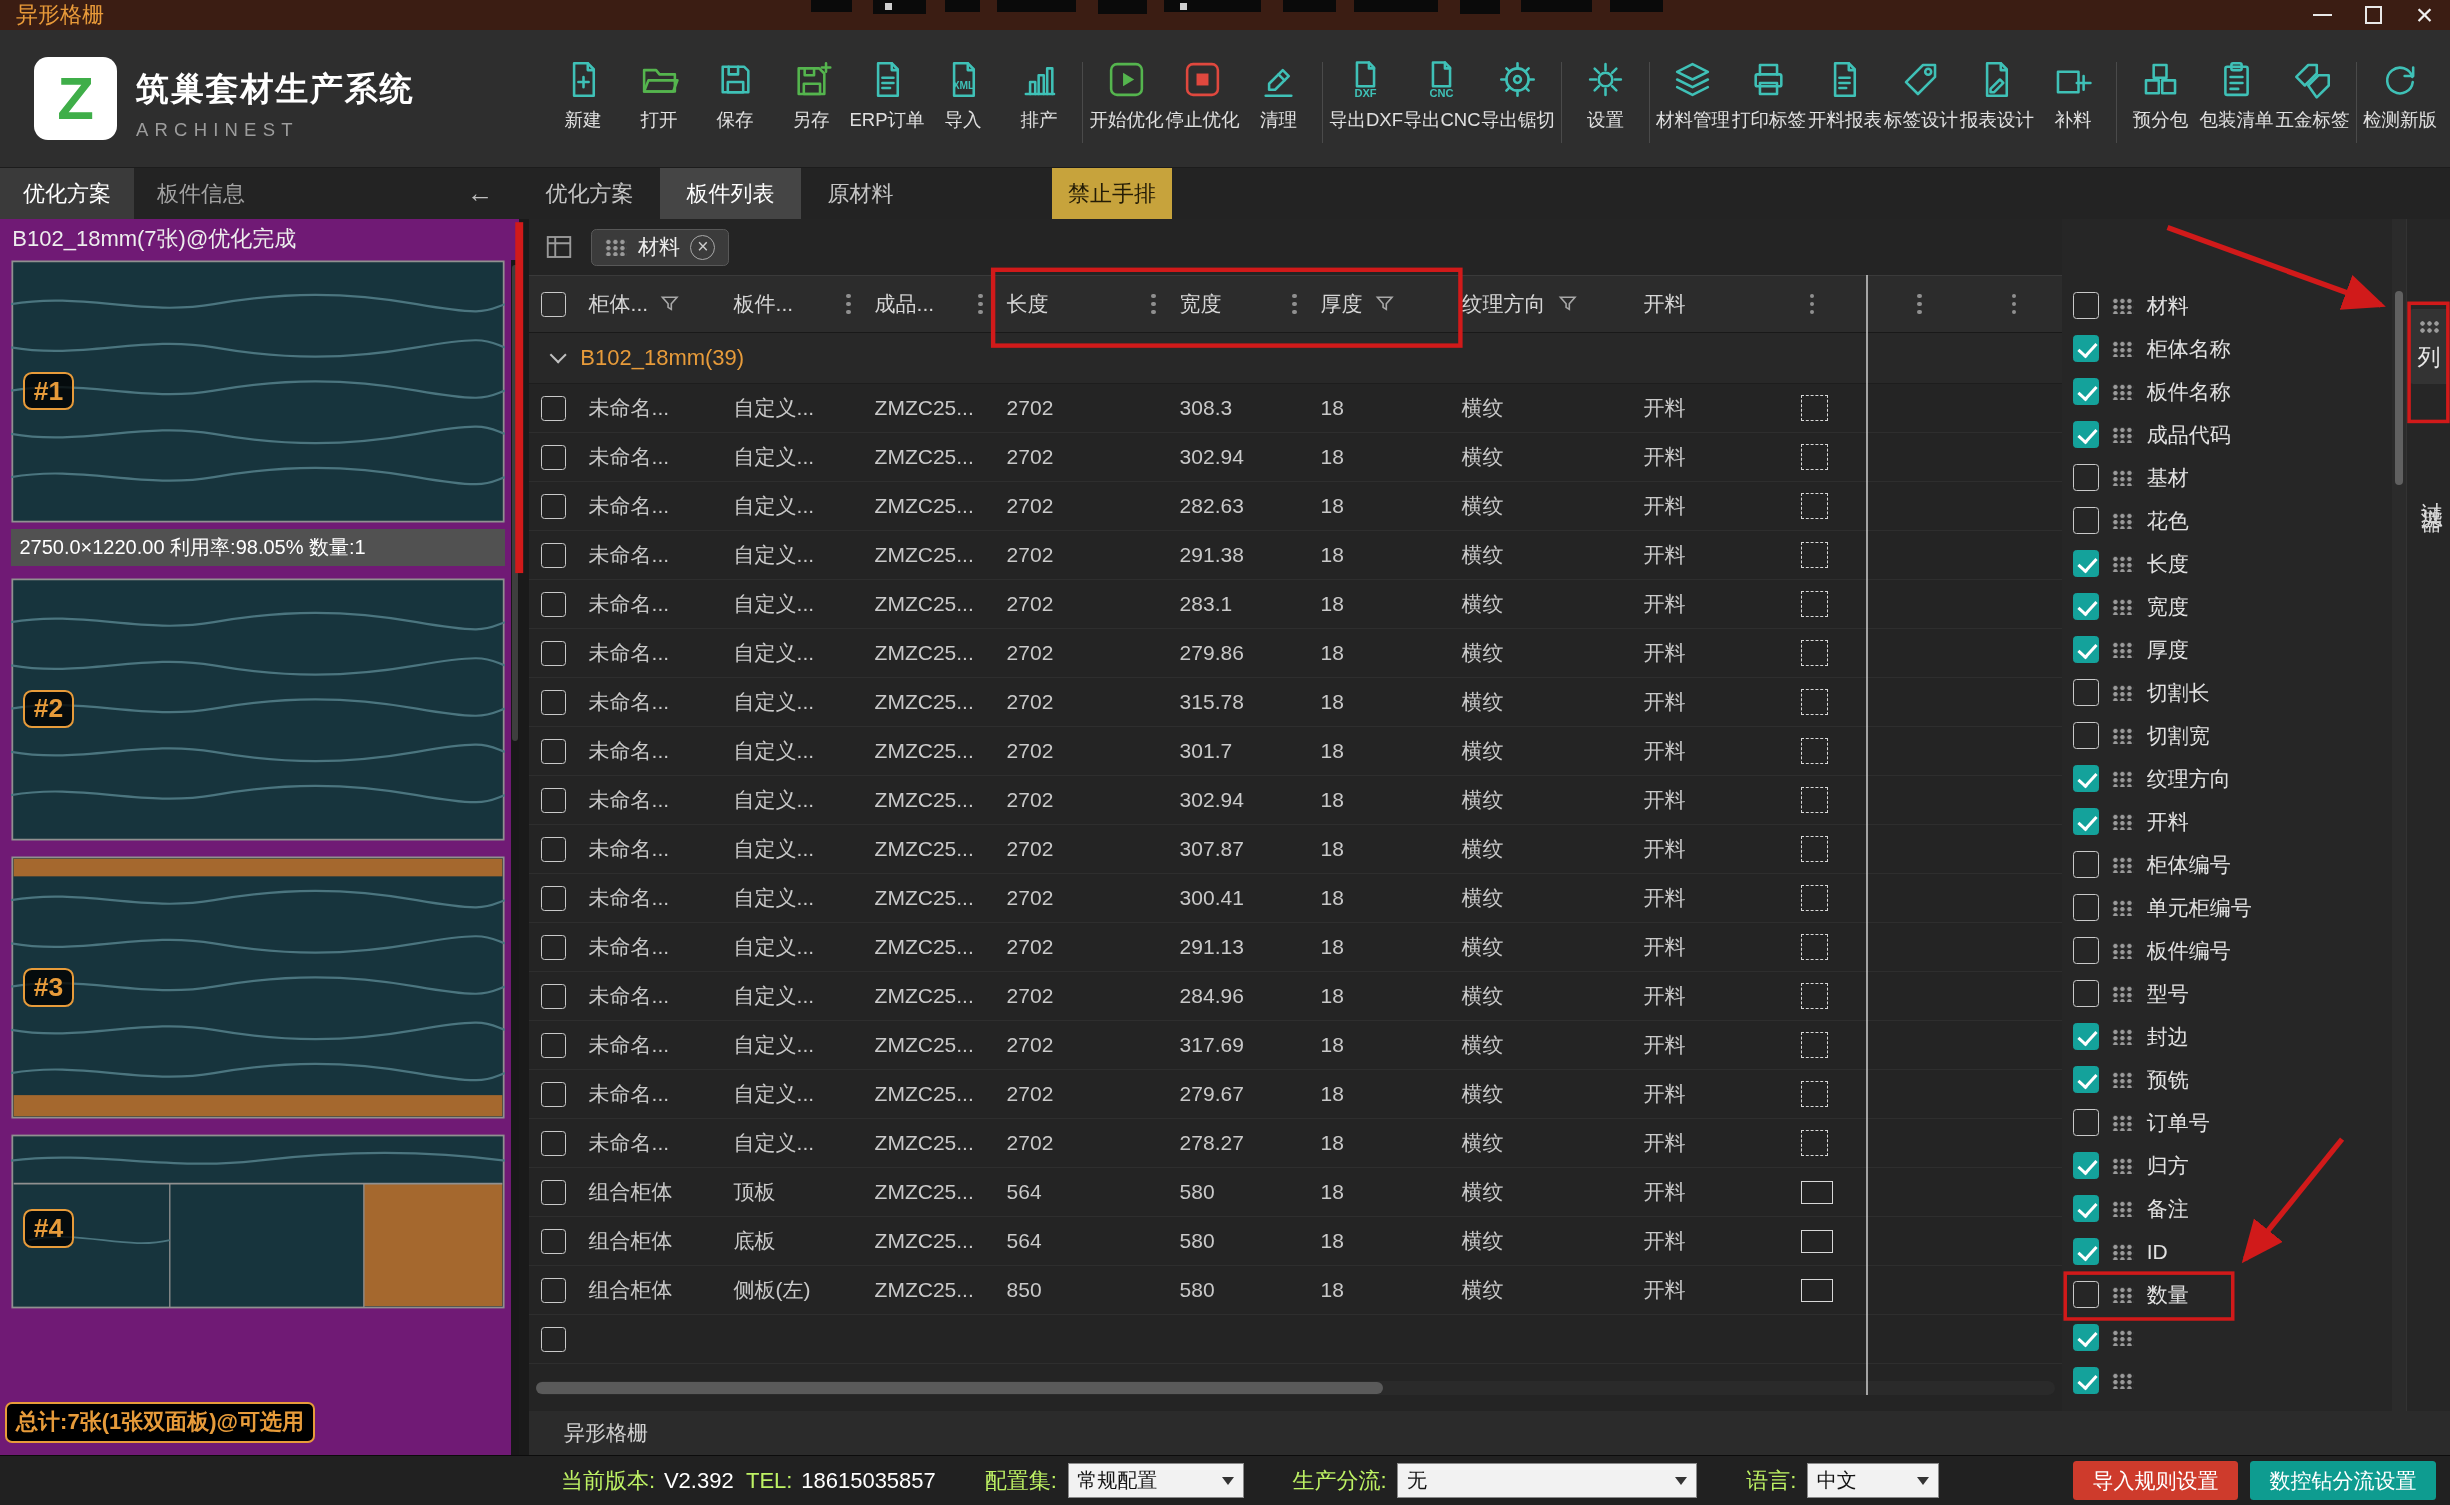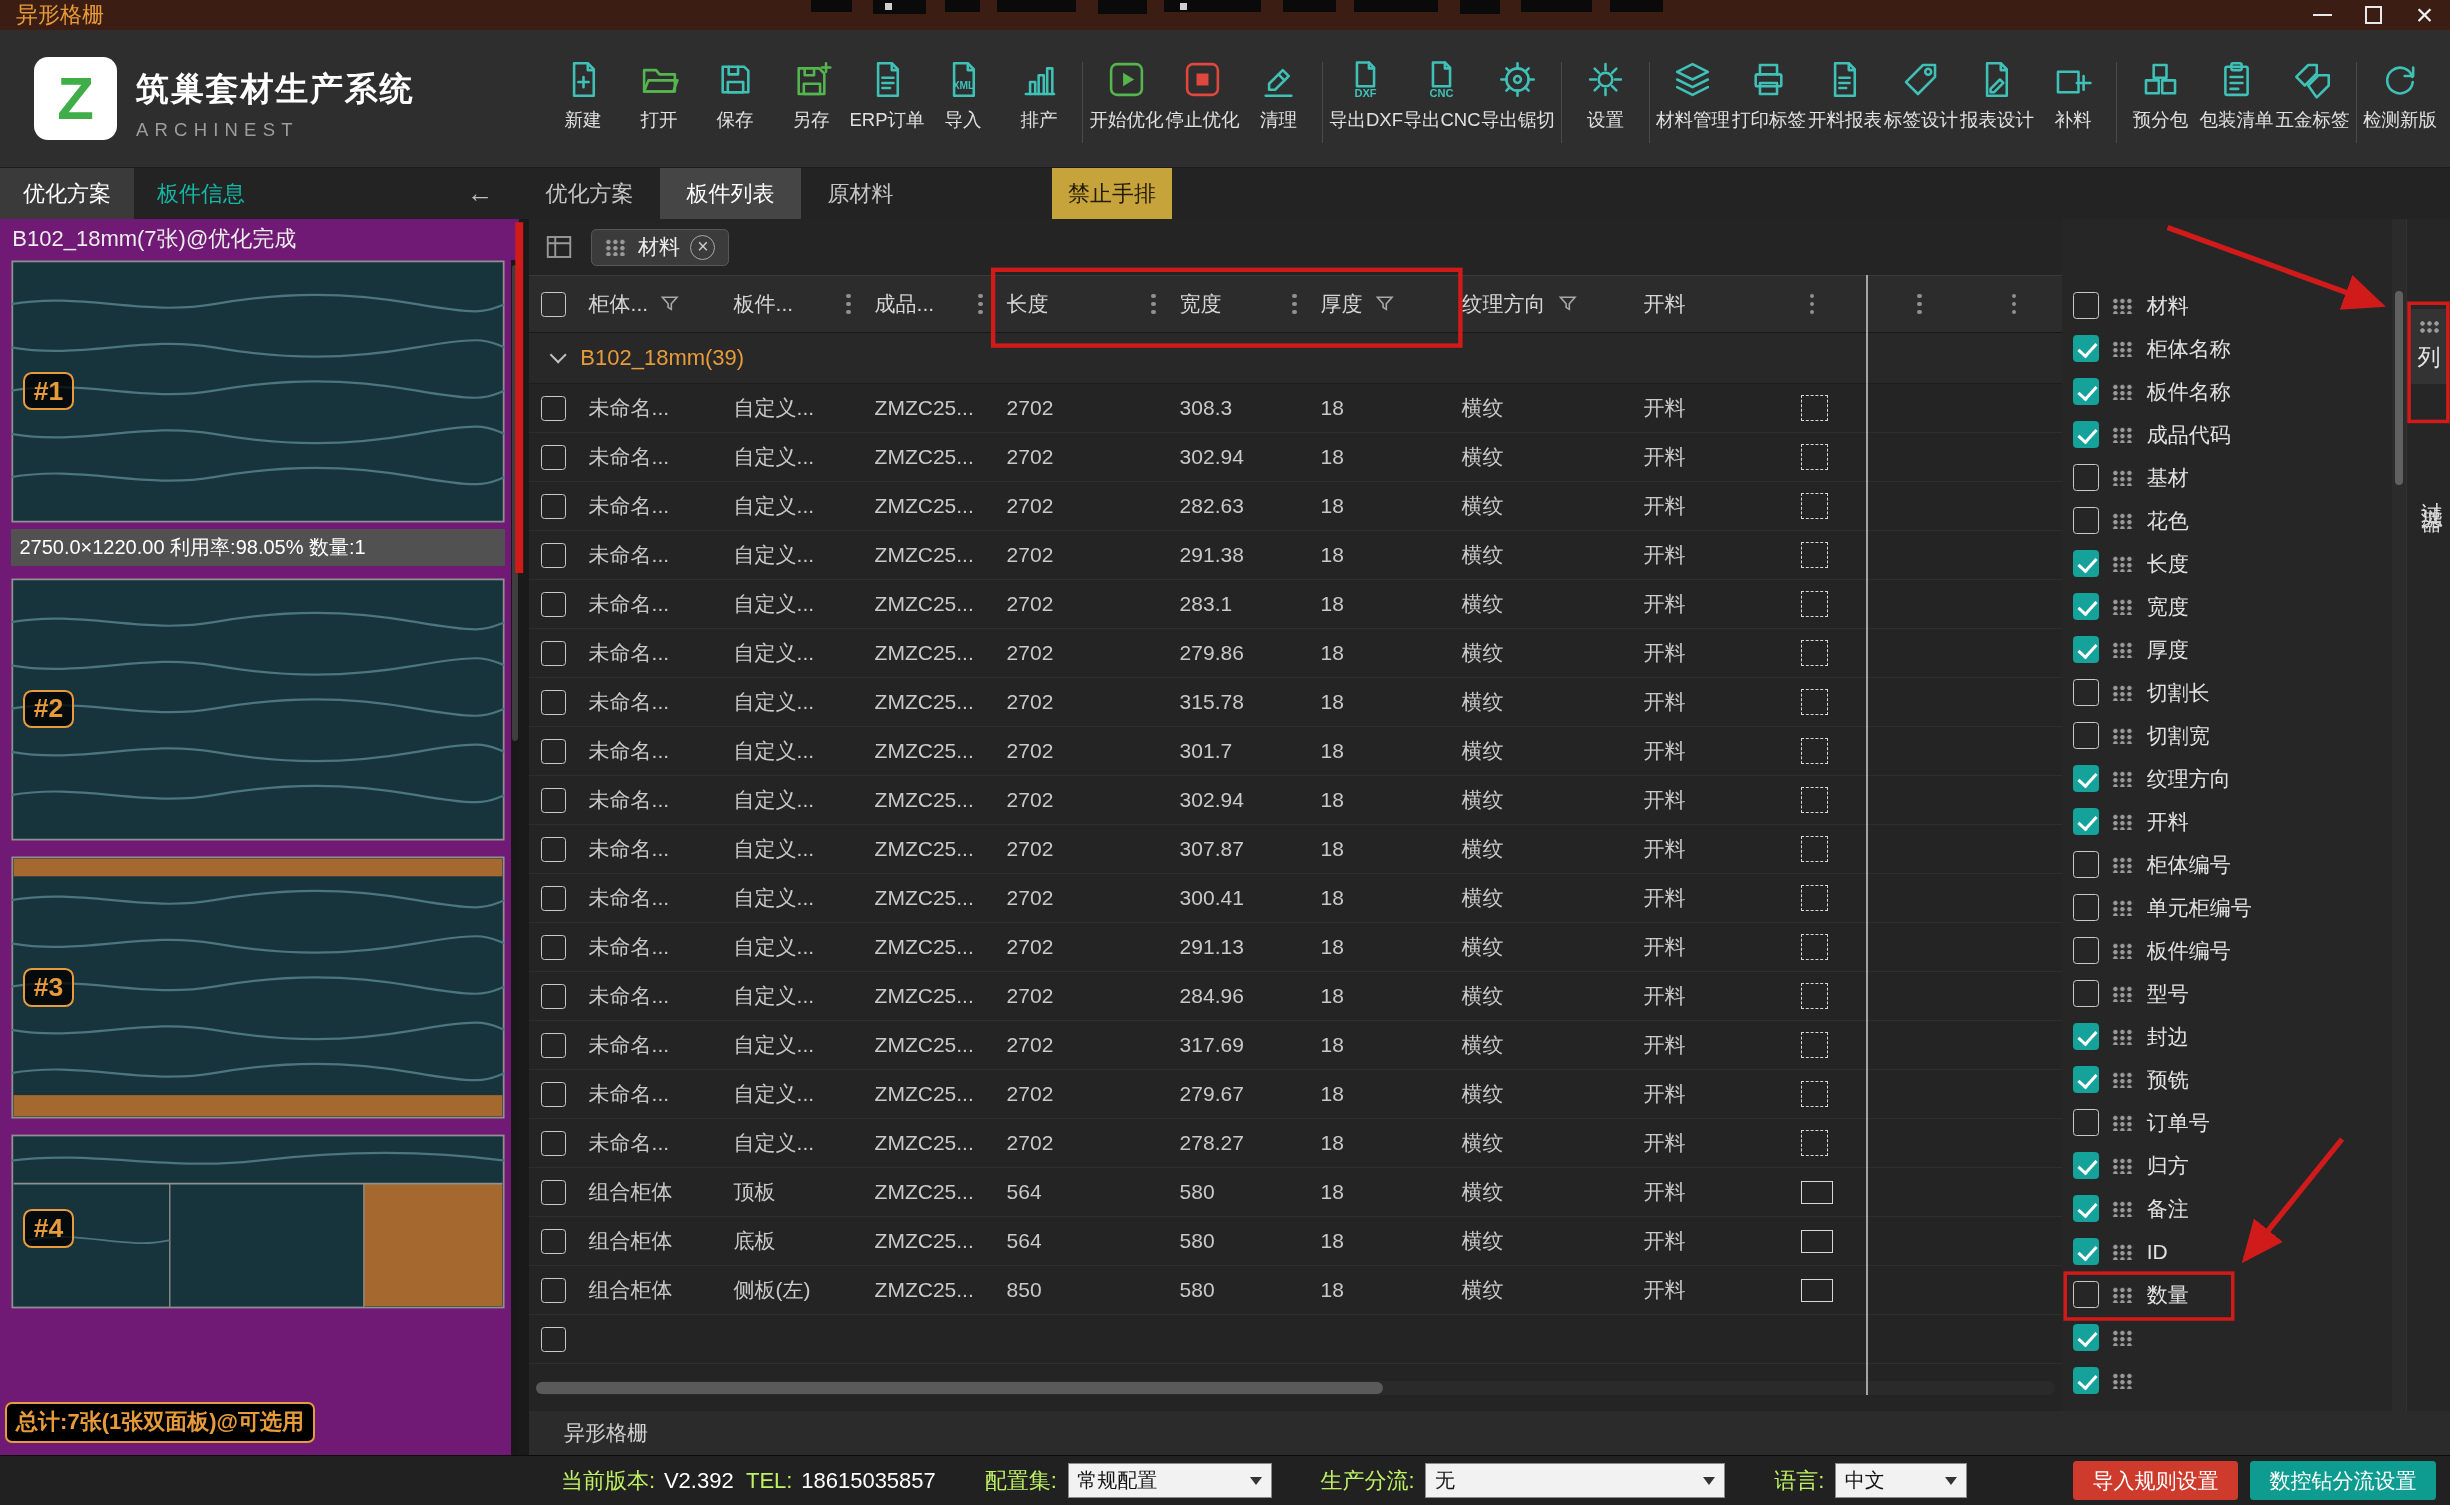--- a/index.html
+++ b/index.html
@@ -26,21 +26,21 @@
   .brand-sub { color:#9d9d9d; font-size:18.5px; letter-spacing:6.2px; margin-top:7px; }
   .tb-items { position:absolute; left:545px; top:28px; display:flex; align-items:flex-start; }
   .tbtn { width:76px; display:flex; flex-direction:column; align-items:center; gap:7px; cursor:pointer; }
   .tbicon { height:42px; display:flex; align-items:center; justify-content:center; }
   .tblabel { color:#e0e0e0; font-size:18.5px; white-space:nowrap; }
   .tbsep { width:0.9px; height:81px; background:#4a4a4a; margin:3.5px 5.3px 0 5.3px; align-self:flex-start; }
 
   
   .tabrow { position:absolute; left:0; top:168px; width:2450px; height:51px; background:#232323; display:flex; align-items:center; }
   .left-tabs { width:441px; display:flex; height:100%; }
-  .ltab { padding:0 23px; line-height:51px; font-size:22px; color:#14b8a6; }
+  .ltab { padding:0 23px; line-height:51px; font-size:22px; color:#a3a3a3; }
   .ltab.active { background:#3a3a3a; color:#ffffff; }
   .collapse { width:78px; text-align:center; color:#bdbdbd; font-size:26.5px; }
   .main-tabs { display:flex; height:100%; }
   .mtab { padding:0 26.5px; line-height:51px; font-size:22px; color:#c4c4c4; }
   .mtab.active { background:#454545; color:#ffffff; }
   .forbid { margin-left:132px; background:#c7a33c; color:#241c06; font-size:22px; padding:0 16px; line-height:51px; }
   .hide-btns { display:flex; margin-left:auto; margin-right:8.8px; gap:41px; }
   .hidebtn { background:#3d3d3d; padding:0 23px; line-height:51px; font-size:22px; color:#e0e0e0; white-space:nowrap; }
 
   
@@ -100,21 +100,21 @@
   .side-tab-vert { position:absolute; top:265px; left:9.7px; writing-mode:vertical-rl; text-orientation:upright; color:#d8d8d8; font-size:22px; letter-spacing:5.3px; }
 
   
   .bottomstrip { position:absolute; left:529px; top:1411px; width:1921px; height:44px; background:#2b2b2b; color:#cfcfcf; font-size:21px; line-height:44px; padding-left:35px; }
   .statusbar { position:absolute; left:0; top:1455px; width:2450px; height:50px; background:#212121; border-top:0.9px solid #0c0c0c; display:flex; align-items:center; padding-left:561px; }
   .sb-label { color:#bef264; font-size:22px; margin-left:12.3px; }
   .sb-label.ml { margin-left:49px; }
   .sb-strong { color:#ffffff; font-size:22px; font-weight:normal; margin-left:8.8px; }
   .select { height:35px; background:#f2f2f2; border:0.9px solid #8a8a8a; display:flex; align-items:center; justify-content:space-between; padding:0 8.8px; color:#141414; font-size:20px; margin-left:10.6px; }
   .select .caret { width:0; height:0; border-left:6.2px solid transparent; border-right:6.2px solid transparent; border-top:8px solid #333333; margin-left:10.6px; }
-  .sel-config { width:204px; } .sel-split { width:300px; } .sel-lang { width:132px; }
+  .sel-config { width:176px; } .sel-split { width:300px; } .sel-lang { width:132px; }
   .sb-spacer { flex:1; }
   .sbtn { height:39px; border:none; color:#ffffff; font-size:21px; padding:0 19.4px; border-radius:3.5px; margin-left:12.3px; font-family:inherit; }
   .btn-red { background:#ce3b2c; } .btn-teal { background:#0e9c90; margin-right:14px; }
 
   
   .annot { position:absolute; left:0; top:0; width:2450px; height:1505px; pointer-events:none; z-index:60; }
 </style>
 </head>
 <body>
 

